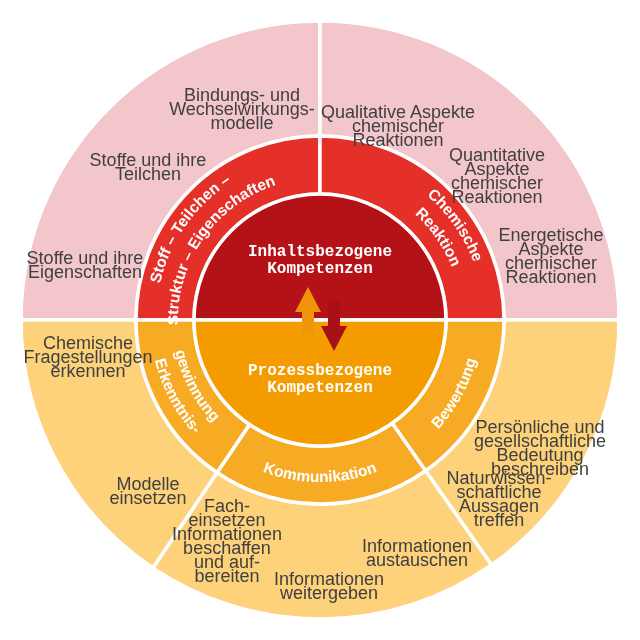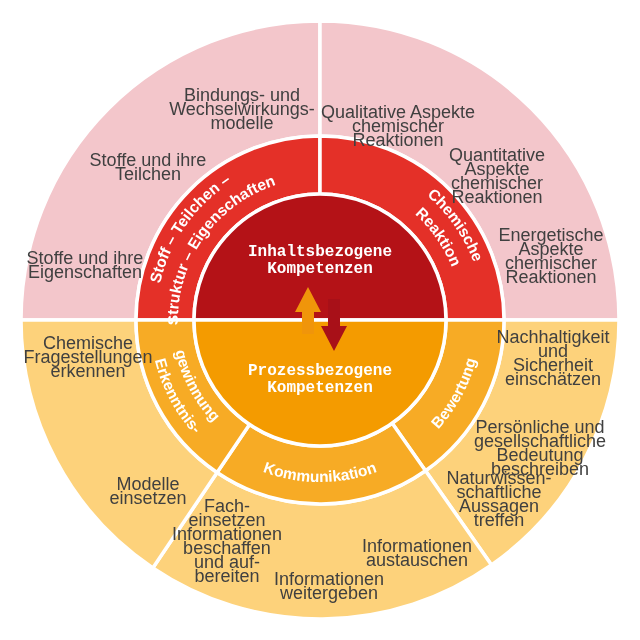--- a/index.html
+++ b/index.html
@@ -118,16 +118,13 @@
   <div class="olabel" style="left:417px; top:553px;">Informationen
 austauschen</div>
   <div class="olabel" style="left:499px; top:499px;">Naturwissen-
 schaftliche
 Aussagen
 treffen</div>
   <div class="olabel" style="left:540px; top:426px;margin-top:22px;">Persönliche und
 gesellschaftliche
 Bedeutung
 beschreiben</div>
-  <div class="olabel" style="left:553px; top:358px;">Nachhaltigkeit
-und Sicherheit
-einschätzen</div>
 </div>
 
 </body></html>

